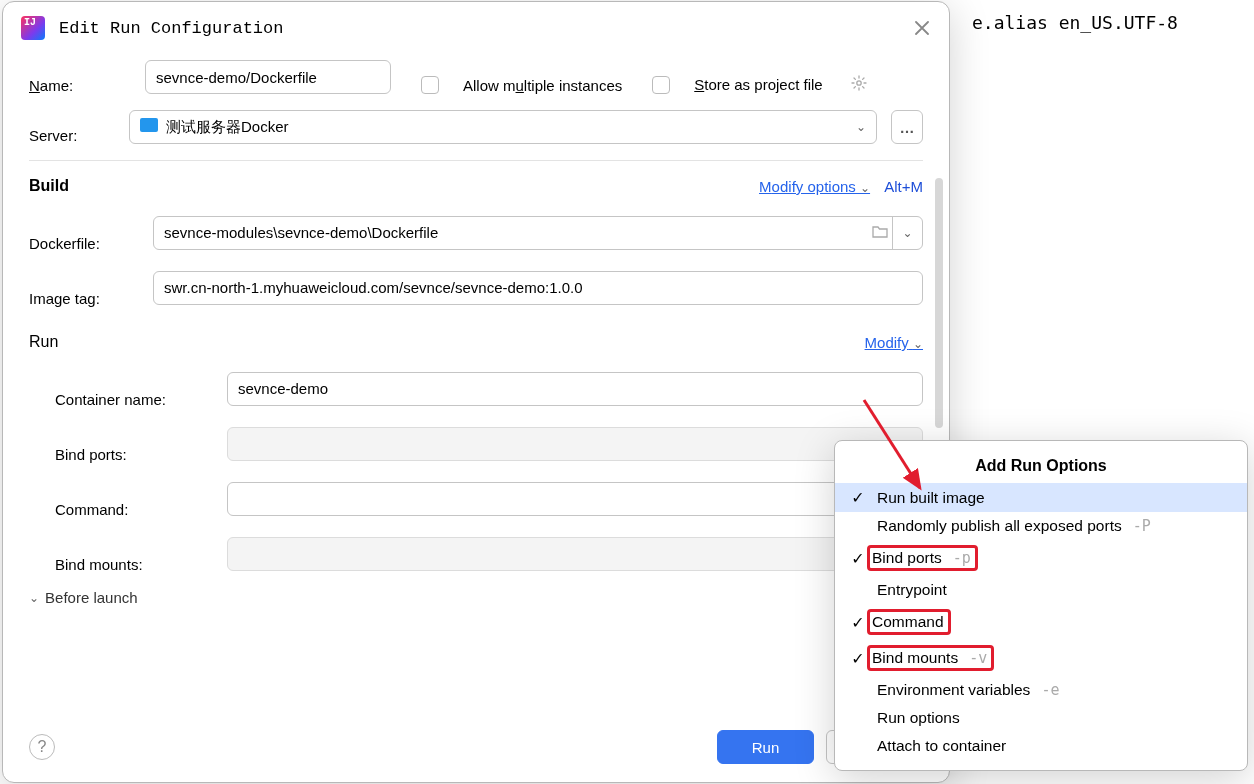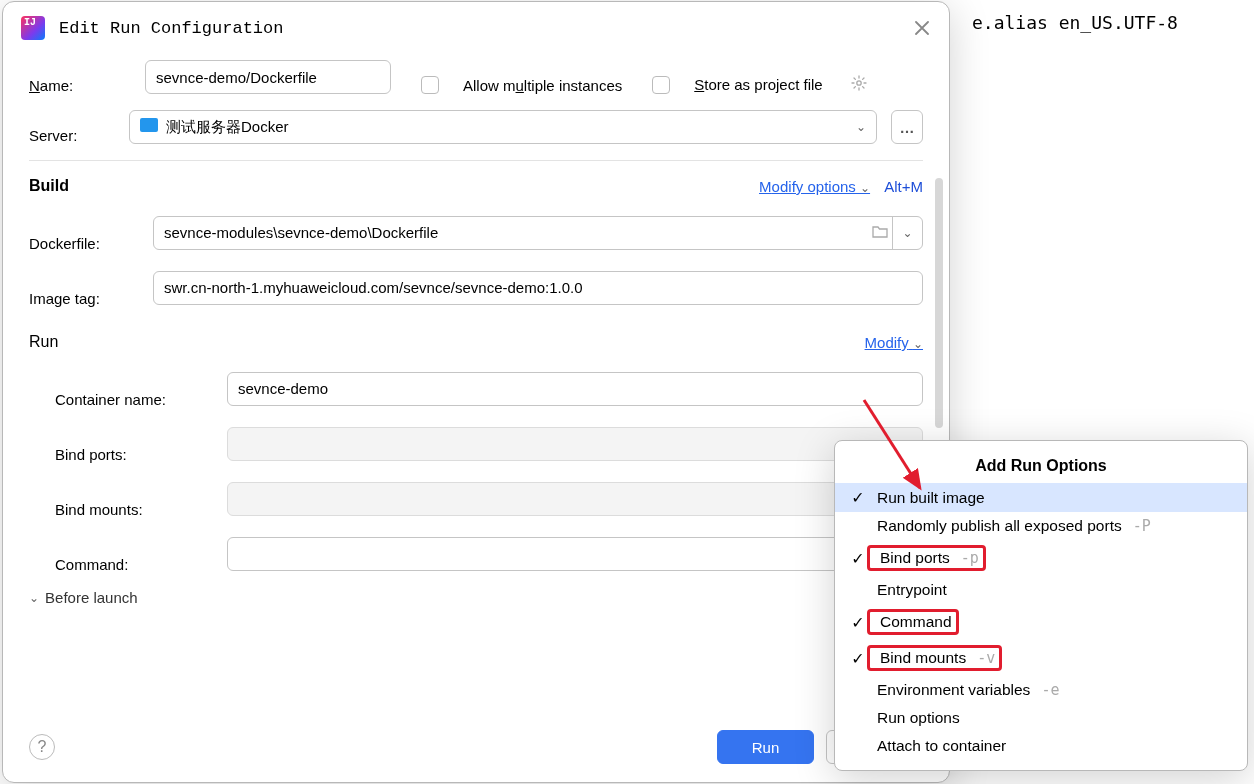--- a/index.html
+++ b/index.html
@@ -136,21 +136,21 @@
     margin-top: 10px;
   }
   .popup-title { text-align:center; font-weight:600; font-size:16px; padding: 6px 0 8px 0;}
   .popup-item {
     display:flex; align-items:center; padding: 5px 18px 5px 14px; gap:10px; font-size:15.5px;
     white-space:nowrap;
   }
   .popup-item.sel { background:#d8e6ff; }
   .tick { width:18px; display:inline-block; text-align:center; font-size:16px; color:#000;}
   .flag { color:#aaa; margin-left:2px; font-family: monospace; font-size:15px;}
-  .hl { border:3px solid #e11d2e; border-radius:4px; padding:1px 4px 1px 10px; margin-left:-10px; margin-right:auto; }
+  .hl { border:3px solid #e11d2e; border-radius:4px; padding:1px 4px 1px 2px; margin-left:-10px; margin-right:auto; }
   .scroll-track {
     position:absolute; right:4px; top:128px; width:12px; height:580px; background:transparent;
   }
   .scroll-thumb { position:absolute; top:0; width:8px; height:250px; background:#d7d7d7; border-radius:4px; left:2px;}
   
   .arrow-svg { position:absolute; left:860px; top:396px; z-index:11; pointer-events:none;}
 </style>
 </head>
 <body>
 
@@ -243,28 +243,28 @@
             <span>sevnce-demo</span>
           </div>
       </div>
       <div class="form-row">
         <span class="label">Bind ports:</span>
         <div class="input gray-input">
             <span></span>
           </div>
       </div>
       <div class="form-row">
+        <span class="label">Command:</span>
+        <div class="input">
+            <span></span>
+          </div>
+      </div>
+      <div class="form-row">
         <span class="label">Bind mounts:</span>
         <div class="input gray-input">
-            <span></span>
-          </div>
-      </div>
-      <div class="form-row">
-        <span class="label">Command:</span>
-        <div class="input">
             <span></span>
           </div>
       </div>
     </div>
 
     <div class="before-launch">
       <span class="chev">⌄</span>
       <span>Before launch</span>
     </div>
 

